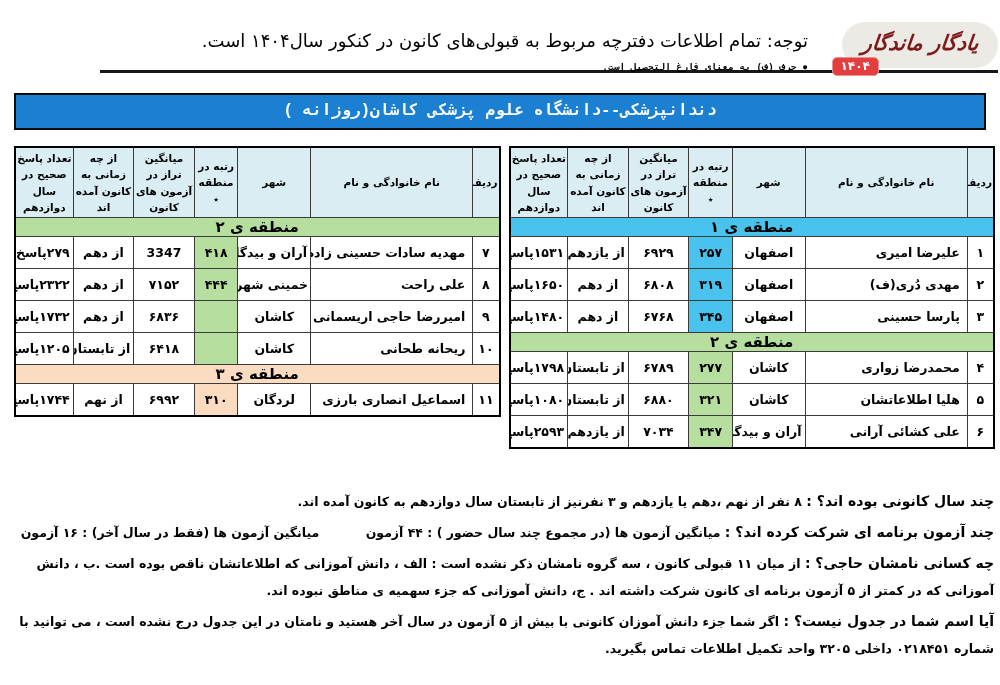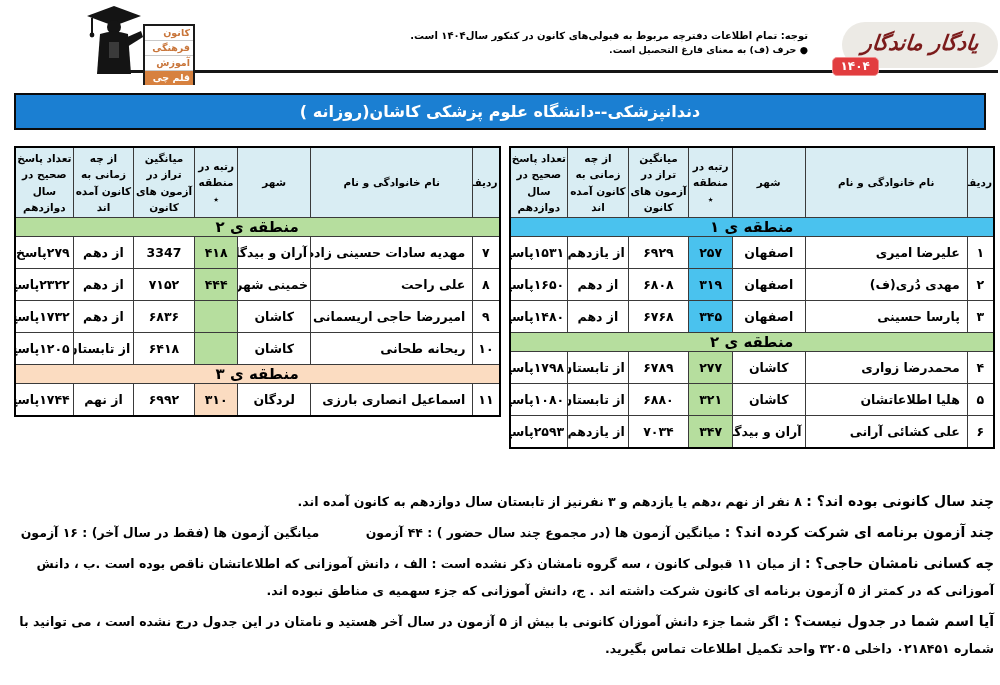--- a/index.html
+++ b/index.html
@@ -9,28 +9,28 @@
   }
   
   .header { position: relative; height: 88px; }
   .header-line { position: absolute; left: 100px; right: 2px; top: 70px; height: 3px; background: #161616; }
   .logo { position: absolute; left: 85px; top: 2px; display: flex; align-items: flex-start; z-index: 2; }
   .logo svg { display: block; }
   .board { width: 52px; background: #fff; border: 2px solid #1a1a1a; border-bottom: none; margin-top: 22px; direction: rtl; }
   .board-line { font-size: 9.5px; font-weight: bold; color: #c9763b; text-align: right; padding: 1px 3px; border-bottom: 1px solid #c9c9c9; line-height: 1.25; }
   .board-line.chip { background: #d7813f; color: #fff; border-bottom: none; }
   .notice { position: absolute; right: 192px; top: 30px; direction: rtl; text-align: right; z-index: 1; }
-  .notice-main { font-size: 10px; font-weight: bold; }
-  .notice-sub { font-size: 9.5px; font-weight: bold; margin-top: 3px; padding-left: 40px; }
+  .notice-main { font-size: 18px; font-weight: normal; }
+  .notice-sub { font-size: 9.5px; font-weight: bold; margin-top: 10px; padding-left: 40px; font-family: Liberation Mono, monospace; }
   .brand { position: absolute; right: 2px; top: 22px; background: #eceae5; border-radius: 26px; padding: 9px 20px 13px; z-index: 3; }
   .brand-script { font-size: 21px; font-weight: bold; font-style: italic; color: #7b1b1b; transform: skewX(-6deg); direction: rtl; white-space: nowrap; }
   .brand-year { position: absolute; left: -10px; bottom: -8px; background: #e23d3f; color: #fff; font-size: 12px; font-weight: bold; padding: 1px 8px 2px; border-radius: 5px; border: 1px solid #f08f90; }
   
   .title-bar { margin: 5px 14px 0; height: 37px; background: #1b7fd2; border: 2px solid #0b0b0b; color: #fff;
-    font-weight: bold; font-size: 16px; text-align: center; line-height: 33px; direction: rtl; }
+    font-weight: bold; font-size: 16px; text-align: center; line-height: 33px; direction: rtl; font-family: Liberation Mono, monospace; }
   
   .tables { display: flex; direction: rtl; gap: 8px; margin: 16px 5px 0 14px; align-items: flex-start; }
   .tbl-wrap { flex: 1; }
   table { width: 100%; border-collapse: collapse; table-layout: fixed; direction: rtl; border: 2px solid #000; }
   th, td { border: 1px solid #3a3a3a; font-weight: bold; text-align: center; overflow: hidden; }
   th { background: #d9edf3; height: 55px; font-size: 10.5px; line-height: 1.55; padding: 2px 1px; vertical-align: middle; }
   td.section-banner { height: 16px; font-size: 15px; }
   .sec-blue  { background: #4ac2ee; }
   .sec-green { background: #b6de9e; }
   .sec-peach { background: #fbdcc1; }
@@ -42,37 +42,20 @@
   
   .footnotes { margin: 37px 6px 0 10px; direction: rtl; text-align: right; }
   .footnotes p { line-height: 2.15; font-size: 12.5px; font-weight: bold; margin-bottom: 1px; }
   .fn-lead { font-size: 14px; font-weight: bold; letter-spacing: 0.1px; }
   .fn-gap { margin-right: 42px; }
 </style>
 </head>
 <body>
 
 <div class="header">
-  <div class="logo">
-    <svg width="58" height="74" viewBox="0 0 58 74">
-      <polygon points="2,14 29,4 56,14 29,24" fill="#141414"></polygon>
-      <line x1="7" y1="16" x2="7" y2="31" stroke="#141414" stroke-width="2"></line>
-      <circle cx="7" cy="33" r="2.4" fill="#141414"></circle>
-      <circle cx="29" cy="25" r="7" fill="#141414"></circle>
-      <path d="M15,32 Q29,27 43,32 L46,72 L12,72 Z" fill="#141414"></path>
-      <polygon points="40,36 56,29 58,35 42,45" fill="#141414"></polygon>
-      <rect x="24" y="40" width="10" height="16" fill="#3a3a3a"></rect>
-    </svg>
-    <div class="board">
-      <div class="board-line">کانون</div>
-      <div class="board-line">فرهنگی</div>
-      <div class="board-line">آموزش</div>
-      <div class="board-line chip">قلم چی</div>
-    </div>
-  </div>
   <div class="notice">
     <div class="notice-main">توجه: تمام اطلاعات دفترچه مربوط به قبولی‌های کانون در کنکور سال۱۴۰۴ است.</div>
     <div class="notice-sub">● حرف (ف) به معنای فارغ التحصیل است.</div>
   </div>
   <div class="header-line"></div>
   <div class="brand">
     <div class="brand-script">یادگار ماندگار</div>
     <div class="brand-year">۱۴۰۴</div>
   </div>
 </div>

